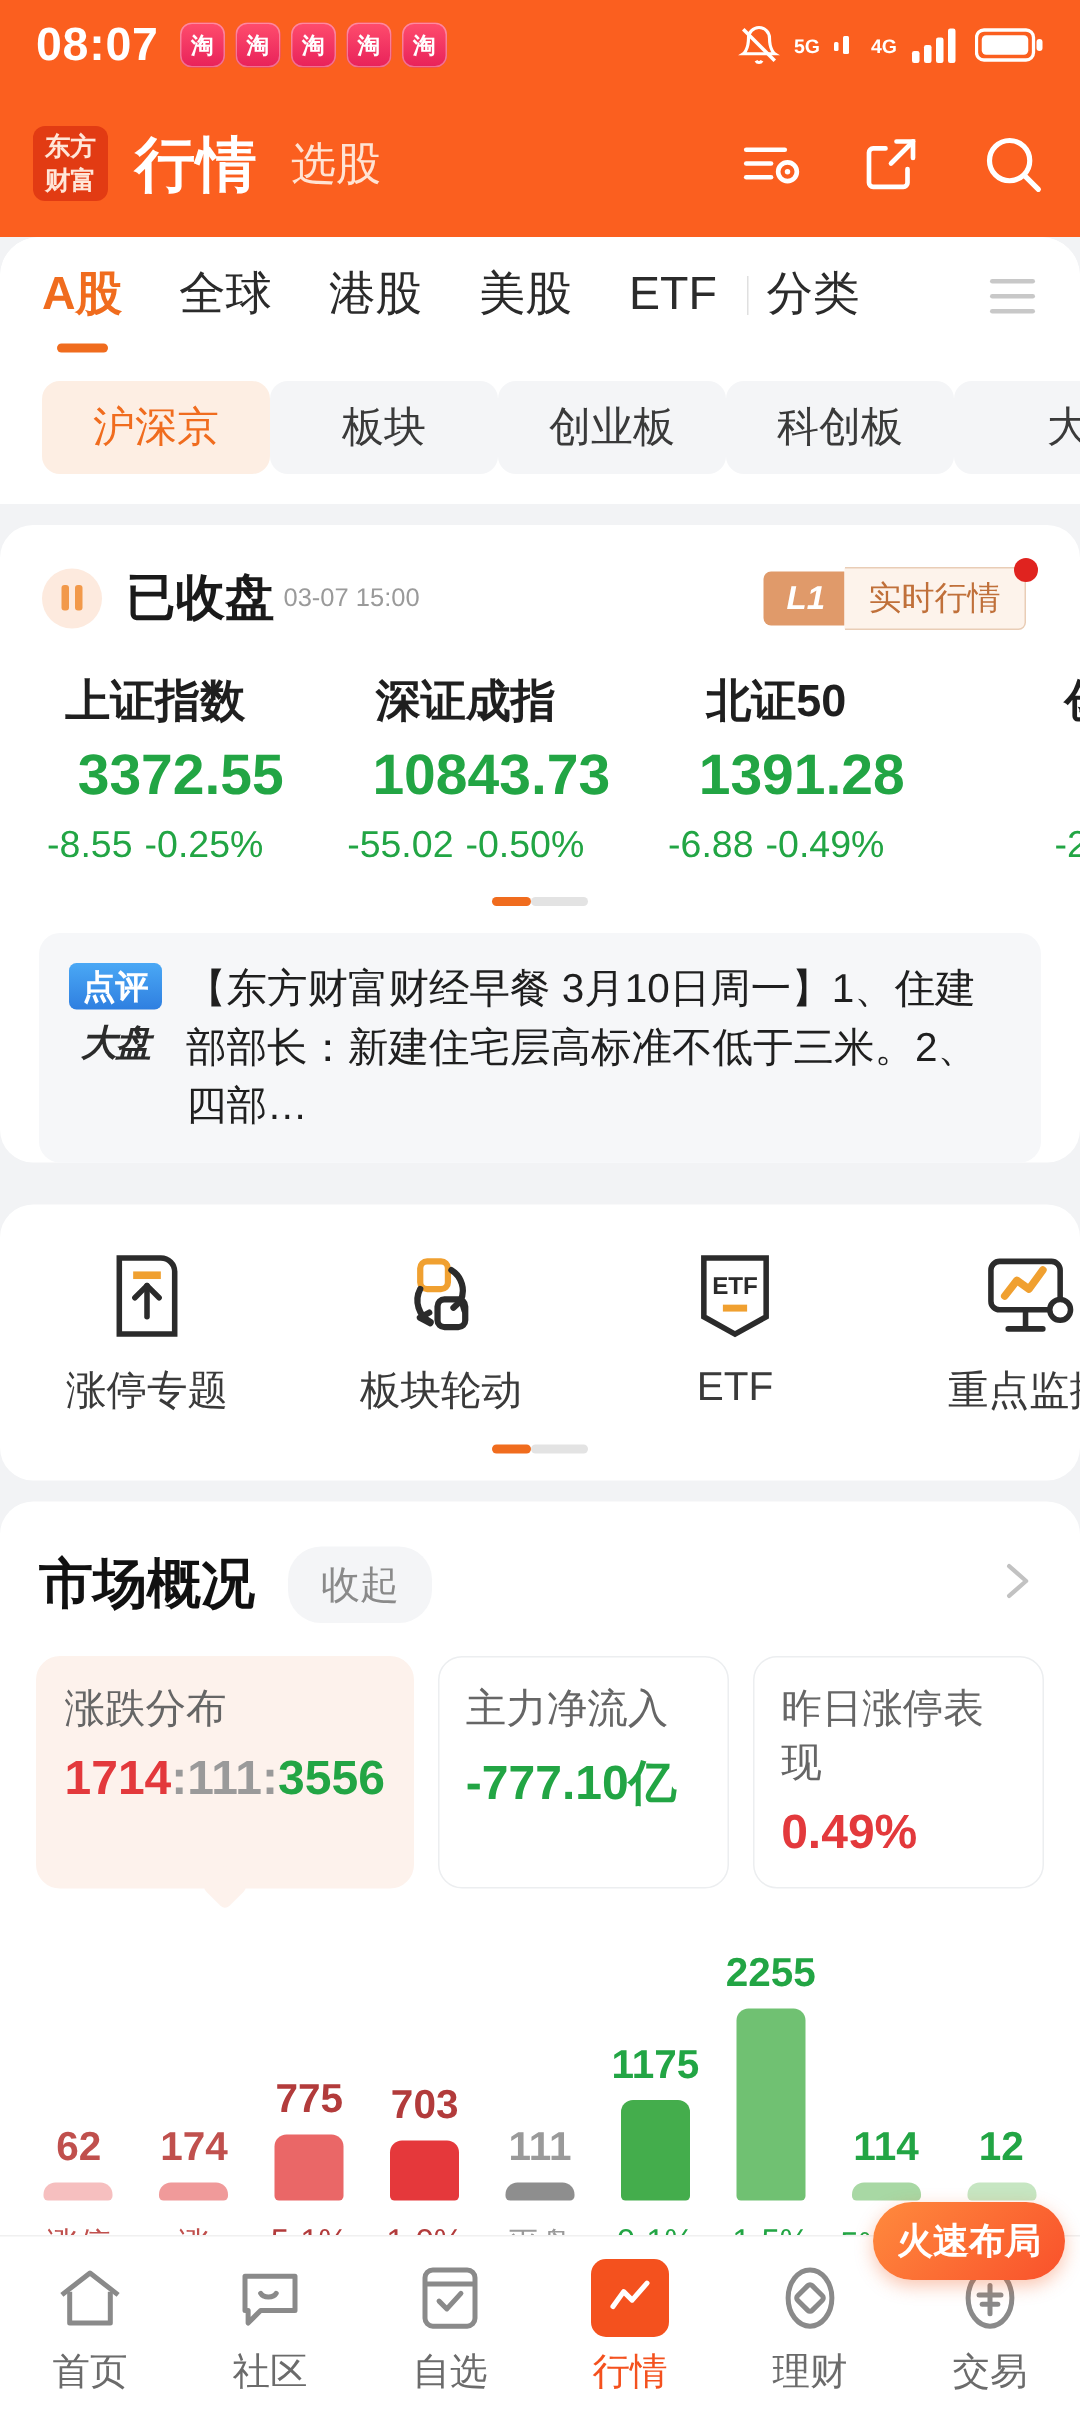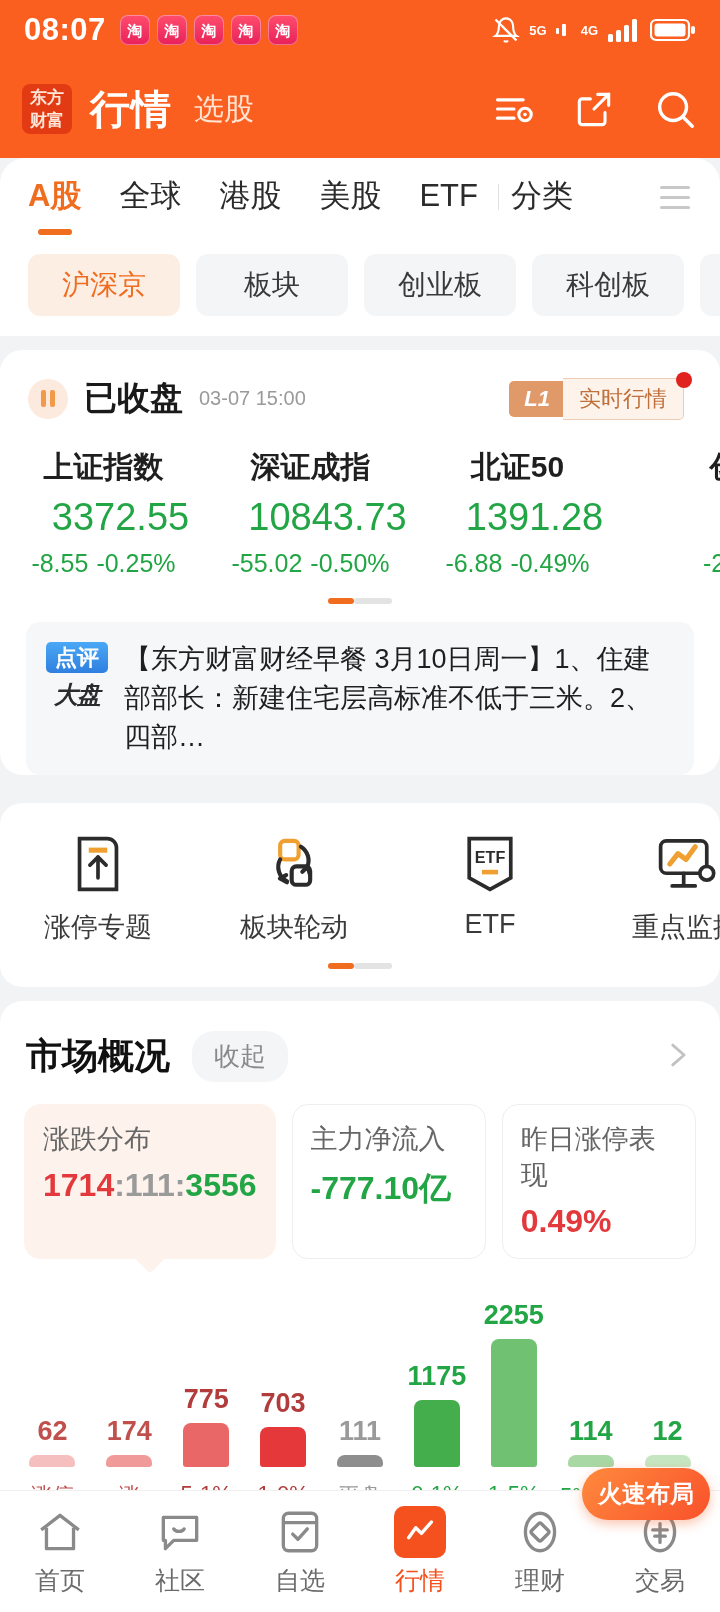--- a/index.html
+++ b/index.html
@@ -72,21 +72,21 @@
     bottom: -16px; width: 34px; height: 6px; border-radius: 3px; background: #f06c1e;
   }
   .tab-divider {
     width: 1px; height: 26px; background: #e0e0e0; margin: 0 12px 0 -18px;
   }
   .tabs-more { margin-left: auto; display: flex; flex-direction: column; gap: 7px; }
   .tabs-more i { display: block; width: 30px; height: 3px; background: #c8c8c8; border-radius: 2px; }
 
   
   .subtabs {
-    display: flex; align-items: center; gap: 16px; padding: 18px 0 20px 28px;
+    display: flex; align-items: center; gap: 0; padding: 18px 0 20px 28px;
     background: #fff; overflow: hidden;
   }
   .chip {
     flex: none; height: 62px; min-width: 152px; padding: 0 26px; border-radius: 12px;
     background: #f4f5f7; color: #3a3a3a; font-size: 28px;
     display: flex; align-items: center; justify-content: center; white-space: nowrap;
   }
   .chip.active { background: #fdeee3; color: #f06c1e; }
 
   
@@ -95,40 +95,40 @@
   
   .idx-head {
     display: flex; align-items: center; padding: 26px 28px 0;
   }
   .pause-dot {
     width: 40px; height: 40px; border-radius: 50%; background: #fdeade;
     display: flex; align-items: center; justify-content: center; gap: 4px; flex: none;
   }
   .pause-dot i { width: 5px; height: 17px; background: #f2994a; border-radius: 2px; display: block; }
   .idx-status { font-size: 33px; font-weight: 700; color: #1a1a1a; margin-left: 16px; }
-  .idx-time { font-size: 20px; color: #9a9a9a; margin-left: 16px; }
+  .idx-time { font-size: 17px; color: #9a9a9a; margin-left: 6px; }
   .l1-badge { margin-left: auto; display: flex; align-items: center; position: relative; padding-right: 8px; }
   .l1-left {
     background: #e09a6a; color: #fff; font-size: 22px; font-weight: 700; font-style: italic;
     padding: 5px 13px 5px 15px; border-radius: 5px 0 0 5px;
   }
   .l1-right {
     background: #fdf3eb; color: #c0703a; font-size: 22px; font-weight: 400;
     padding: 5px 16px; border: 1px solid #e9cdb6; border-left: none;
     border-radius: 0 5px 5px 0;
   }
   .l1-dot {
     position: absolute; right: 0; top: -6px; width: 16px; height: 16px;
     border-radius: 50%; background: #e0231f;
   }
 
   .idx-row { display: flex; padding: 26px 0 10px; }
   .idx-item { flex: none; width: 207px; text-align: center; }
   .idx-name { font-size: 30px; font-weight: 700; color: #1f1f1f; }
-  .idx-val { font-size: 38px; font-weight: 400; margin-top: 8px; margin-left: 34px; }
+  .idx-val { font-size: 38px; font-weight: 700; margin-top: 8px; margin-left: 34px; }
   .idx-chg { font-size: 25px; margin-top: 10px; display: flex; justify-content: center; gap: 8px; }
   .down { color: #22a544; }
   .up { color: #e3393c; }
 
   .dots { display: flex; justify-content: center; gap: 0; padding: 10px 0 18px; }
   .dots i { display: block; height: 6px; border-radius: 3px; }
   .dots i:first-child { width: 26px; background: #f06c1e; }
   .dots i:last-child { width: 38px; background: #e3e3e3; }
 
   

